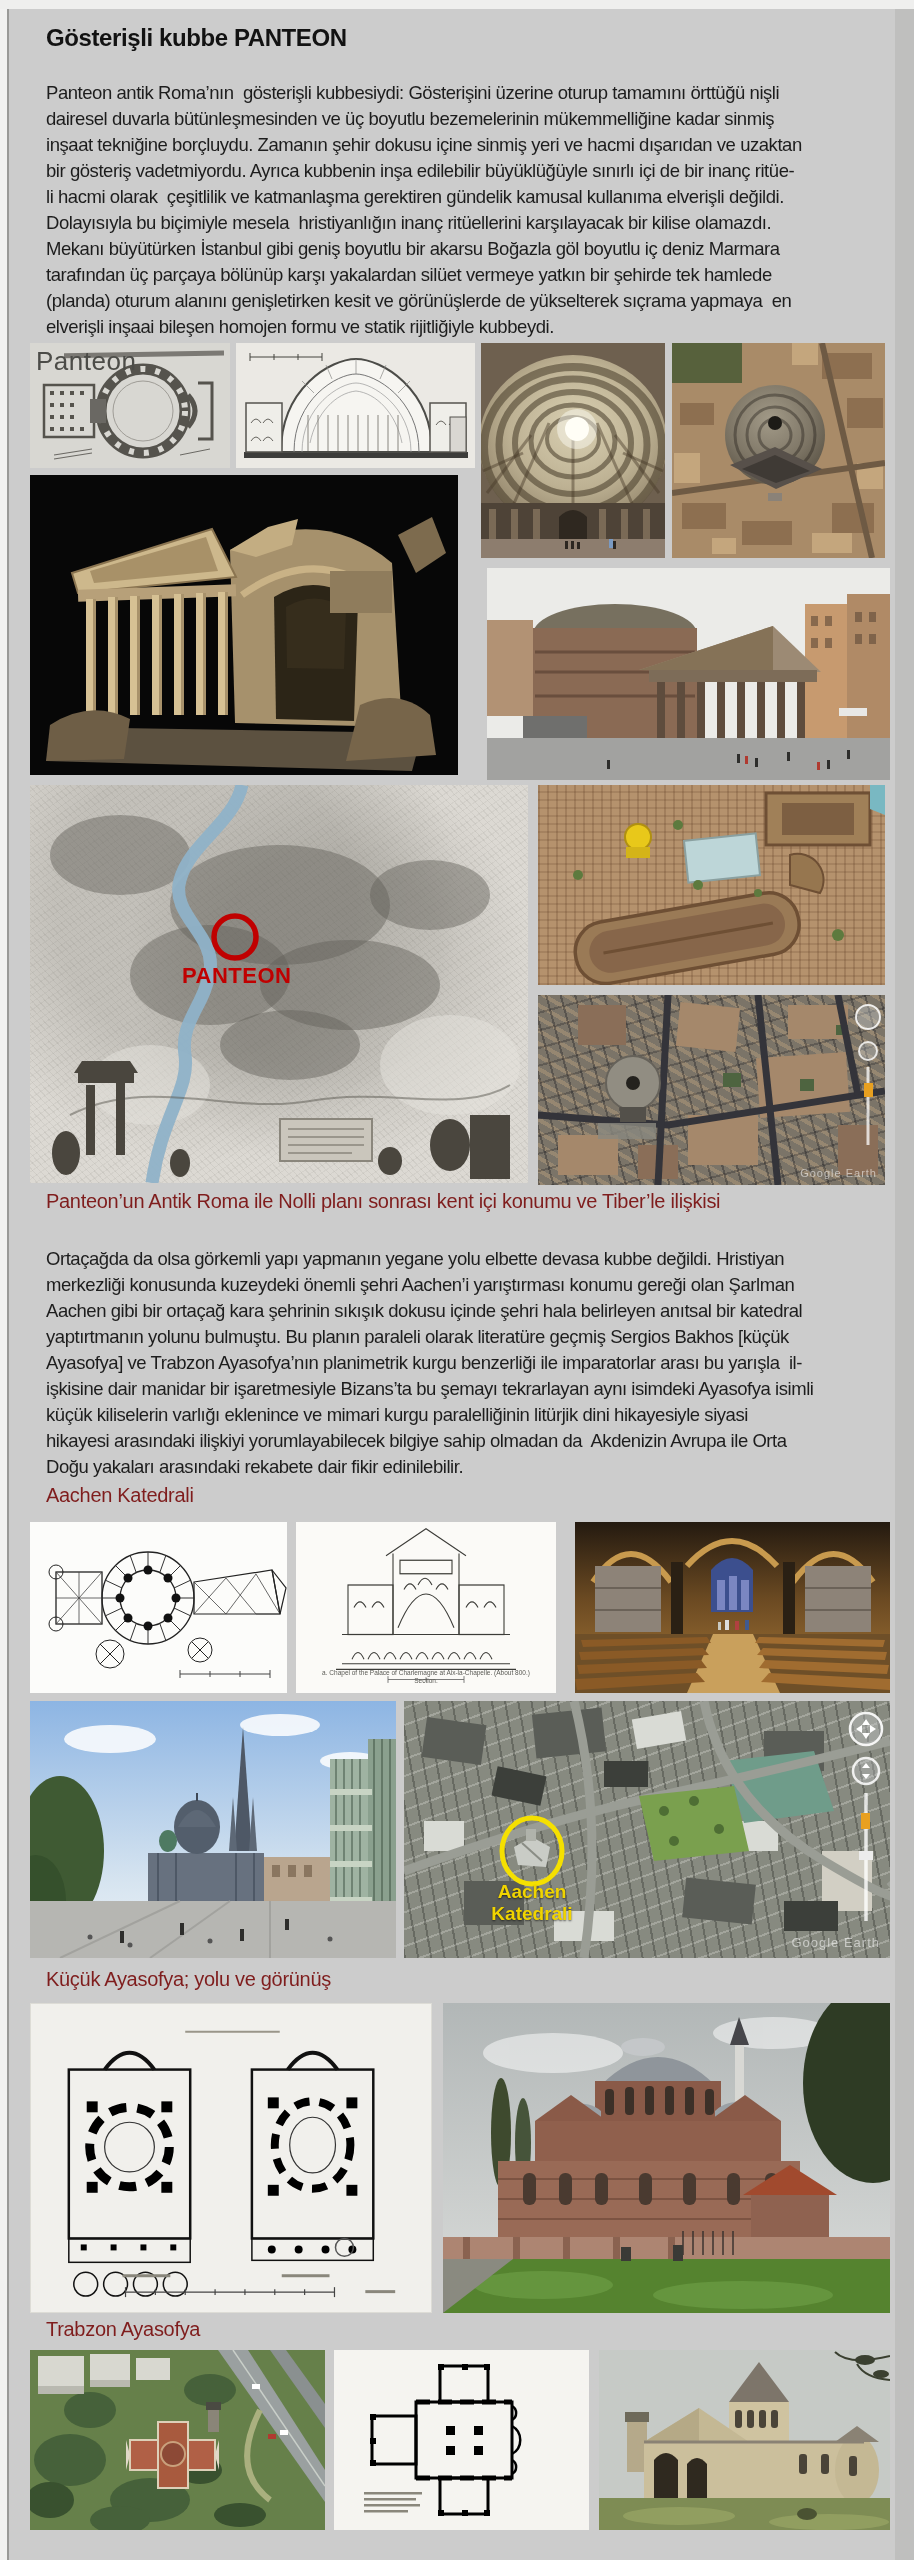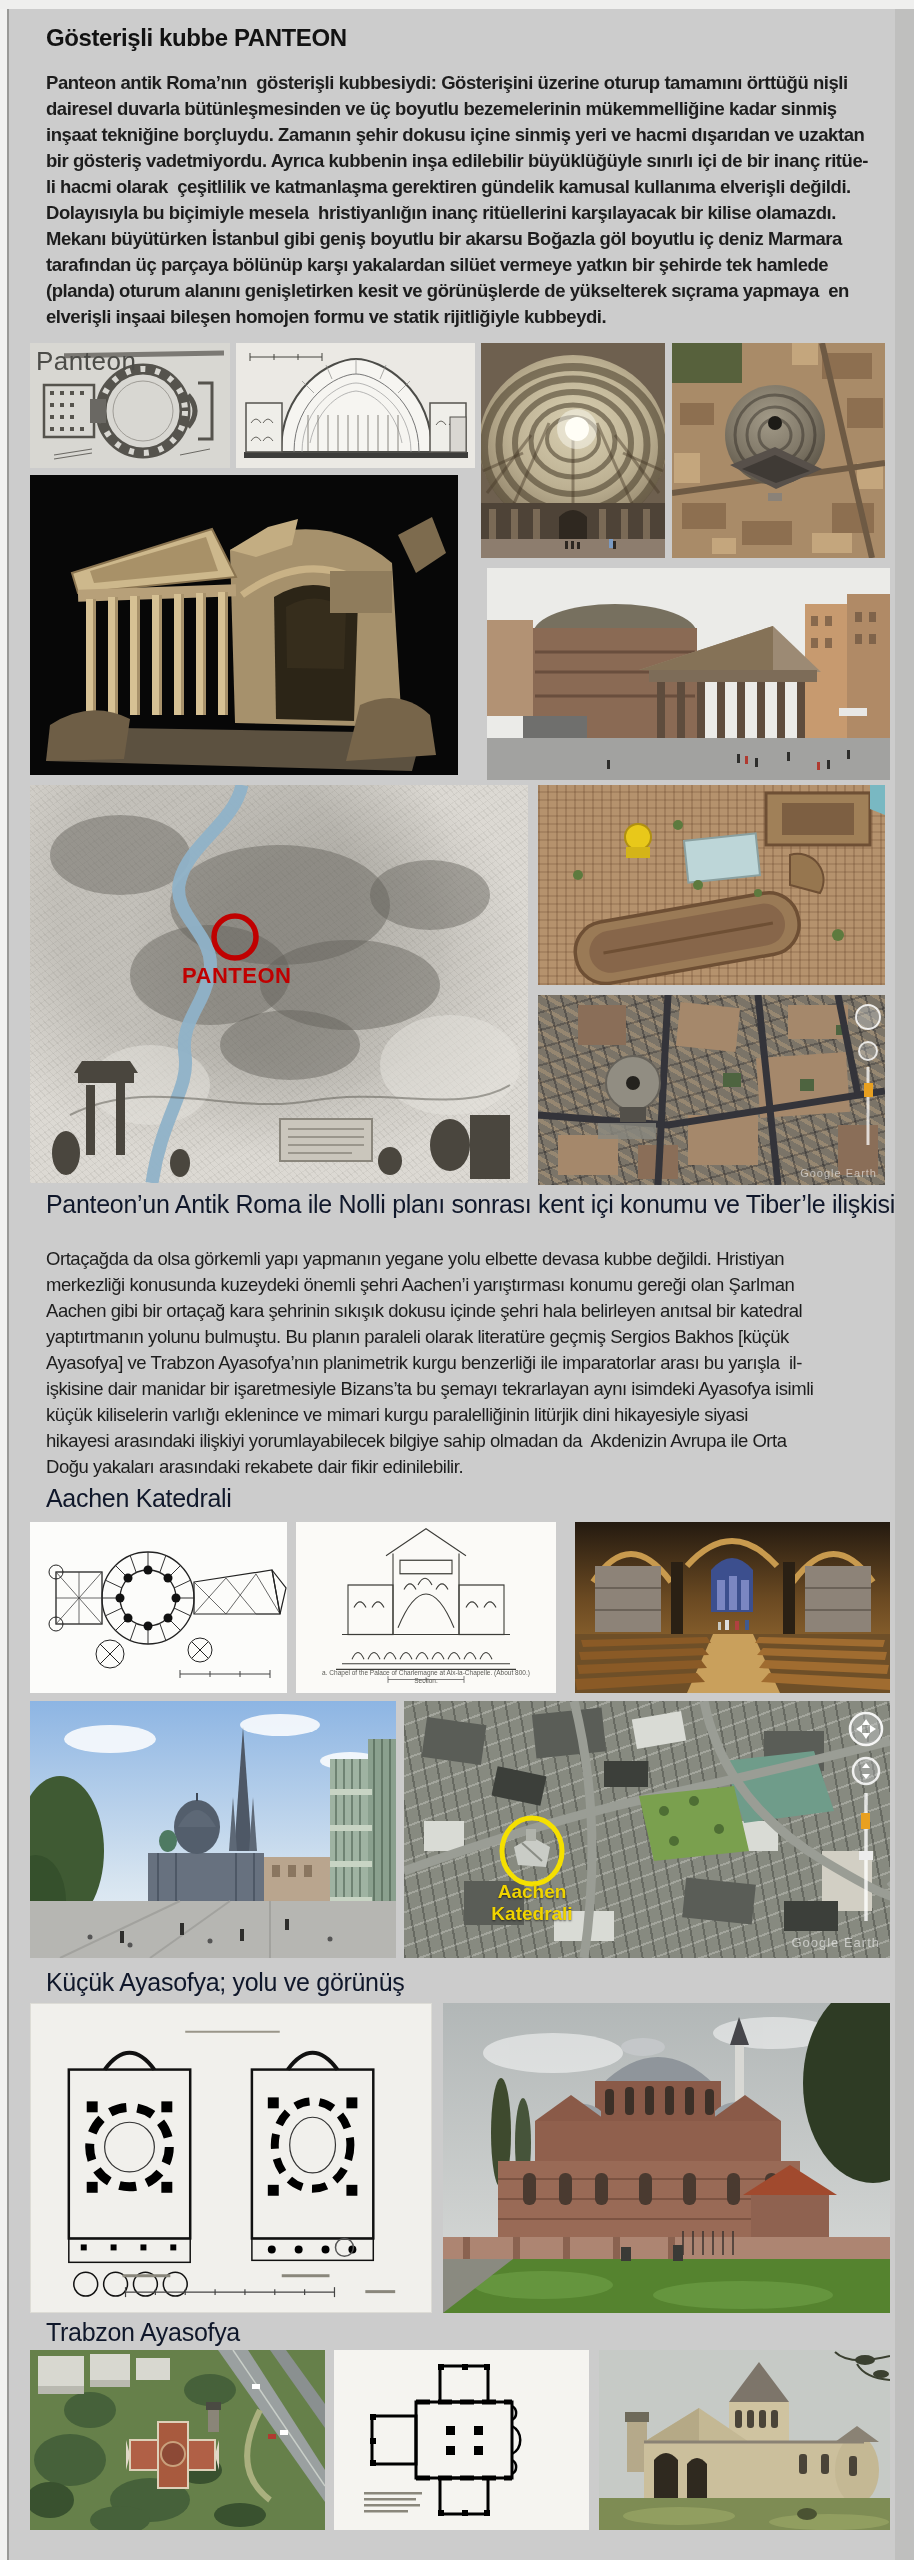--- a/index.html
+++ b/index.html
@@ -6,21 +6,21 @@
   #page{position:relative;width:914px;height:2560px;background:#cccccc;overflow:hidden;
         font-family:"Liberation Sans",sans-serif;padding-left:19px;}
   .abs{position:absolute;}
   .frame-left{left:0;top:0;width:7px;height:2560px;background:#f2f2f1;}
   .frame-line{left:7px;top:0;width:2px;height:2560px;background:#9a9a98;}
   .frame-top{left:0;top:0;width:914px;height:9px;background:#efefee;}
   .frame-right{left:895px;top:0;width:19px;height:2560px;background:#bfbfbe;}
   .title{left:46px;top:24px;font-size:24px;font-weight:bold;color:#121212;letter-spacing:-0.4px;}
   .body-text{left:46px;width:860px;font-size:18.5px;line-height:26px;color:#1d1d1d;
              letter-spacing:-0.45px;white-space:pre;}
-  .gray-label{left:46px;font-size:25px;color:#0f172a;letter-spacing:-0.3px;white-space:pre;}
+  .gray-label{left:46px;font-size:20px;color:#7f1d1d;letter-spacing:-0.3px;white-space:pre;}
   .img{position:absolute;overflow:hidden;}
   .img svg{position:absolute;left:0;top:0;width:100%;height:100%;}
   .ovl-panteon-plan{left:6px;top:3px;font-size:26px;color:#4c4c48;letter-spacing:0.5px;}
   .ovl-red{font-weight:bold;color:#c00000;font-size:22px;letter-spacing:0.5px;}
   .ovl-yellow{font-weight:bold;color:#f0d400;font-size:19px;line-height:22px;text-align:center;
               text-shadow:0 1px 2px rgba(0,0,0,.6);white-space:pre-line;}
   .watermark{color:rgba(255,255,255,.55);font-size:13px;letter-spacing:1px;}
   .sec-cap{font-size:6.5px;color:#5a5a55;text-align:center;line-height:8px;}
   
   .tex-nolli{background:
@@ -47,21 +47,21 @@
 <body>
 
 <div id="page">
 
   <div class="abs frame-right"></div>
   <div class="abs frame-left"></div>
   <div class="abs frame-line"></div>
   <div class="abs frame-top"></div>
 
   <div class="abs title">Gösterişli kubbe PANTEON</div>
-  <div class="abs body-text" style="top:70px;font-weight:bold;">Panteon antik Roma’nın  gösterişli kubbesiydi: Gösterişini üzerine oturup tamamını örttüğü nişli
+  <div class="abs body-text" style="top:80px;">Panteon antik Roma’nın  gösterişli kubbesiydi: Gösterişini üzerine oturup tamamını örttüğü nişli
 dairesel duvarla bütünleşmesinden ve üç boyutlu bezemelerinin mükemmelliğine kadar sinmiş
 inşaat tekniğine borçluydu. Zamanın şehir dokusu içine sinmiş yeri ve hacmi dışarıdan ve uzaktan
 bir gösteriş vadetmiyordu. Ayrıca kubbenin inşa edilebilir büyüklüğüyle sınırlı içi de bir inanç ritüe-
 li hacmi olarak  çeşitlilik ve katmanlaşma gerektiren gündelik kamusal kullanıma elverişli değildi.
 Dolayısıyla bu biçimiyle mesela  hristiyanlığın inanç ritüellerini karşılayacak bir kilise olamazdı.
 Mekanı büyütürken İstanbul gibi geniş boyutlu bir akarsu Boğazla göl boyutlu iç deniz Marmara
 tarafından üç parçaya bölünüp karşı yakalardan silüet vermeye yatkın bir şehirde tek hamlede
 (planda) oturum alanını genişletirken kesit ve görünüşlerde de yükselterek sıçrama yapmaya  en
 elverişli inşaai bileşen homojen formu ve statik rijitliğiyle kubbeydi.</div>
 

